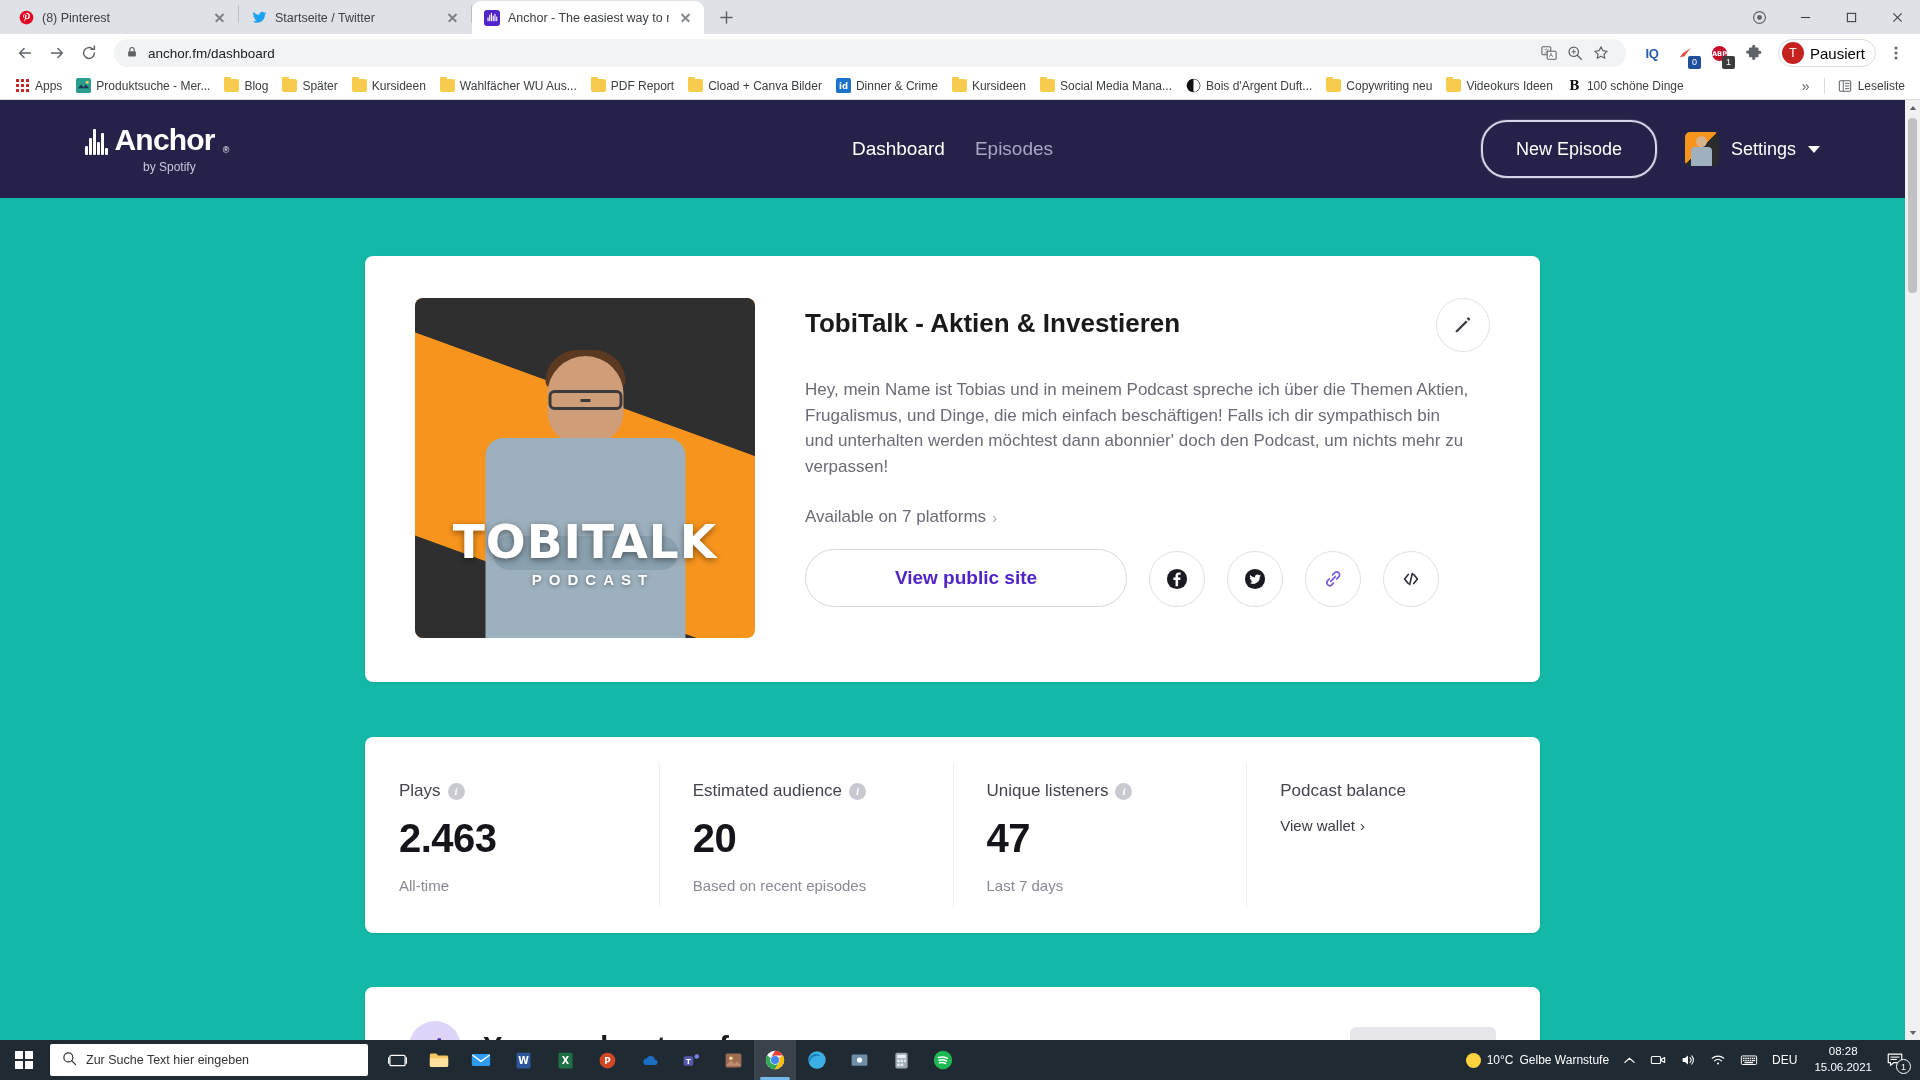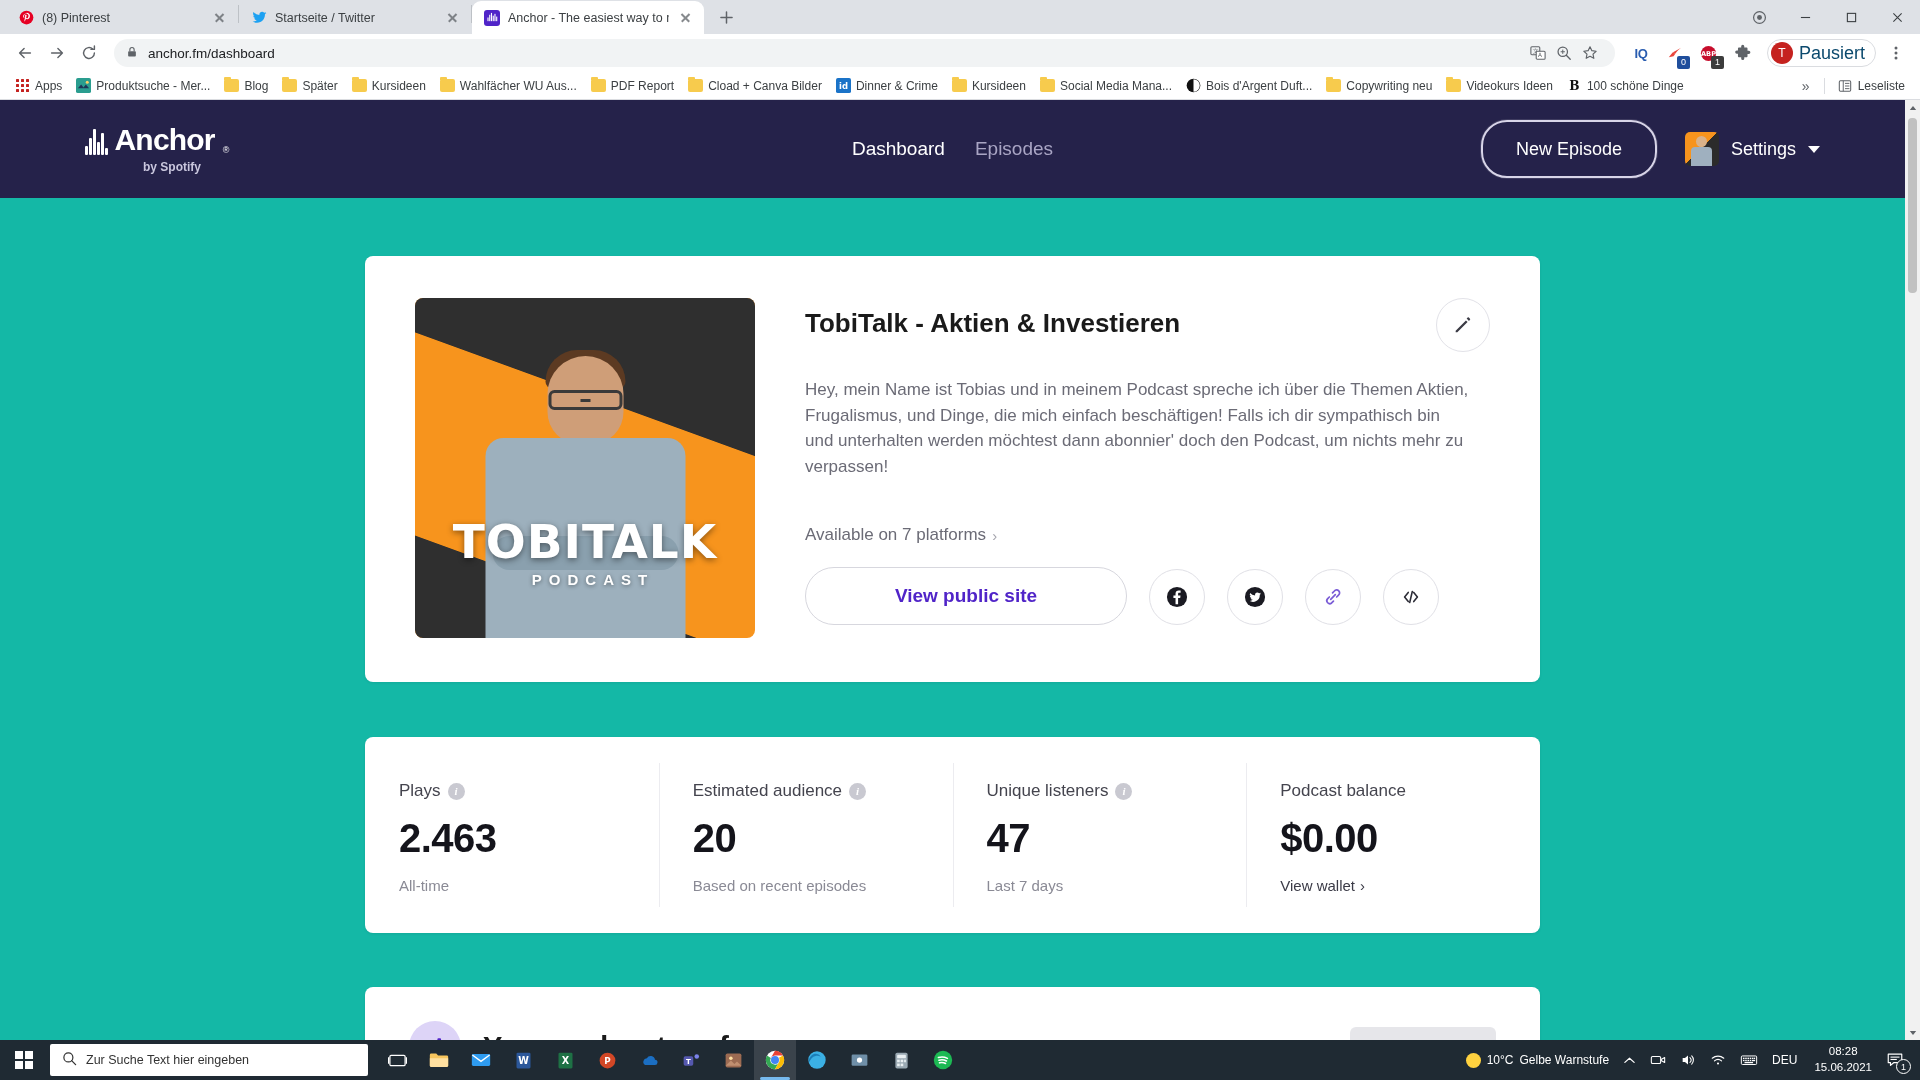--- a/index.html
+++ b/index.html
@@ -70,21 +70,21 @@
   }
   .iq-text { font-size: 13px; font-weight: bold; color: #2a5db0; letter-spacing:-.3px;}
   .profile-chip {
     height: 28px; border: 1px solid #dadce0; border-radius: 14px; display: flex;
     align-items: center; gap: 6px; padding: 0 10px 0 3px; margin-left: 6px;
   }
   .profile-av {
     width: 22px; height: 22px; border-radius: 50%; background: #c5221f; color: #fff;
     font-size: 12px; display: flex; align-items: center; justify-content: center; font-weight: 500;
   }
-  .profile-chip span.plabel { font-size: 18px; color: #0c4a6e; }
+  .profile-chip span.plabel { font-size: 15px; color: #000000; }
   .kebab { width: 28px; height: 28px; display:flex; align-items:center; justify-content:center; color:#5f6368; margin-left: 4px; }
 
   
   .bookmarks {
     height: 28px; background: #ffffff; display: flex; align-items: center;
     padding: 0 8px; gap: 0; flex: 0 0 28px; border-bottom: 1px solid #dadce0;
     overflow: hidden; white-space: nowrap;
   }
   .bm { display: flex; align-items: center; gap: 5px; padding: 0 7px; height: 22px; font-size: 12px; color: #3c4043; }
   .bm .bmico { width: 15px; height: 14px; flex: 0 0 15px; border-radius: 2px; display:flex; align-items:center; justify-content:center; }
@@ -102,21 +102,21 @@
 
   
   .anchor-header {
     height: 98px; background: #25224a; display: flex; align-items: center;
     padding: 0 85px; position: relative;
   }
   .logo { display: flex; flex-direction: column; align-items: flex-start; }
   .logo-row { display: flex; align-items: flex-end; gap: 7px; }
   .logo-word { color: #fff; font-size: 30px; font-weight: bold; letter-spacing: -0.8px; line-height: 1; }
   .logo-reg { font-size: 9px; color: #fff; vertical-align: super; margin-left:1px;}
-  .logo-sub { color: #c9c6dd; font-size: 12px; margin-top: 5px; margin-left: 58px; font-weight: bold; }
+  .logo-sub { color: #c9c6dd; font-size: 12px; margin-top: 5px; margin-left: 58px; }
   .wave { display: flex; align-items: flex-end; gap: 1.5px; height: 26px; }
   .wave i { width: 2.5px; background: #fff; border-radius: 1px; display:block; }
 
   .mainnav { position: absolute; left: 50%; transform: translateX(-50%); display: flex; gap: 30px; }
   .navlink { font-size: 19px; color: #a9a5c4; font-weight: 500; }
   .navlink.active { color: #ffffff; }
 
   .header-right { margin-left: auto; display: flex; align-items: center; gap: 28px; }
   .new-episode-btn {
     border: 2px solid #d8d5e8; border-radius: 26px; padding: 0 33px; height: 58px;
@@ -158,21 +158,21 @@
   .cover .p-glass::after { content:""; position:absolute; left:50%; top:6px; width:10px; height:3px; background:#3a3a3a; transform:translateX(-50%);}
   .cover .p-body { position: absolute; left: 50%; transform: translateX(-50%); top: 100px; width: 200px; height: 200px; background: #9db0bd; border-radius: 18px 18px 0 0; }
   .cover .p-arm { position: absolute; top: 198px; left: 50%; transform: translateX(-50%); width: 186px; height: 34px; background: #8aa0ae; border-radius: 17px; }
   .cover .covertext { position: absolute; left: 0; right: 0; bottom: 50px; text-align: center; }
   .cover .ct-main { font-size: 47px; font-weight: bold; color: #fff; letter-spacing: 1px; font-family: "DejaVu Sans", sans-serif; text-shadow: 0 2px 6px rgba(0,0,0,.45);}
   .cover .ct-sub { font-size: 15px; font-weight: bold; color: #fff; letter-spacing: 7px; margin-top: 2px; text-shadow: 0 1px 4px rgba(0,0,0,.45); padding-left: 16px;}
 
   .pinfo { flex: 1 1 auto; padding-top: 10px; }
   .ptitle { font-size: 26px; font-weight: bold; color: #1a1a1a; margin-bottom: 38px; }
   .pdesc { font-size: 17px; line-height: 1.5; color: #6b6b76; max-width: 665px; }
-  .platforms { margin-top: 46px; font-size: 17px; color: #6b6b76; display: inline-flex; align-items: center; gap: 6px; text-align: right; }
+  .platforms { margin-top: 28px; font-size: 17px; color: #6b6b76; display: inline-flex; align-items: center; gap: 6px; text-align: right; }
   .platforms .chev { color: #a5a5ad; font-size: 15px; }
   .actionrow { margin-top: 22px; display: flex; align-items: flex-end; gap: 22px; }
   .view-public {
     width: 322px; height: 58px; border: 1px solid #d7d7de; border-radius: 30px;
     display: flex; align-items: center; justify-content: center;
     font-size: 19px; font-weight: bold; color: #5024c8;
   }
   .circ-btn {
     width: 56px; height: 56px; border-radius: 50%; border: 1px solid #e0e0e6;
     display: flex; align-items: center; justify-content: center; color: #2b2b35; background:#fff;
@@ -648,21 +648,20 @@
               <span>Unique listeners</span>
               <span class="info-i">i</span>
             </div>
             <div class="stat-value">47</div>
             <div class="stat-sub">Last 7 days</div>
           </div>
           <div class="stat">
             <div class="stat-label">
               <span>Podcast balance</span>
             </div>
-            <div class="stat-value">$0.00</div>
             <div class="stat-sub link">
               <span>View wallet</span>
               <span>›</span>
             </div>
           </div>
         </div>
 
         <div class="card bottom">
           <span class="bottom-ico">
             <svg width="26" height="26" viewBox="0 0 24 24">

